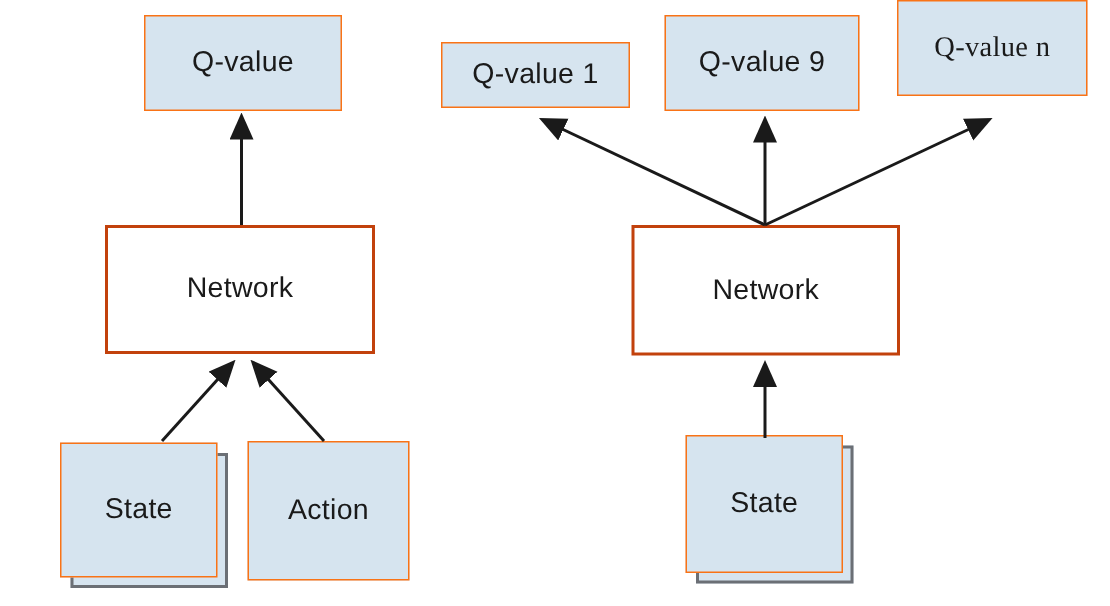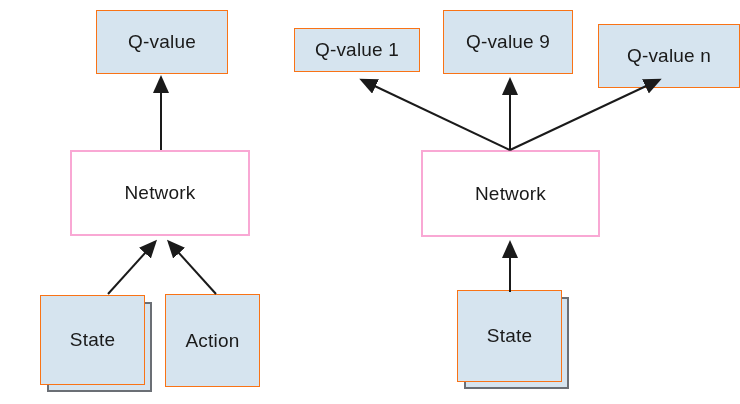--- a/index.html
+++ b/index.html
@@ -25,21 +25,21 @@
     color: #1a1a1a;
     letter-spacing: 0.2px;
     white-space: nowrap;
   }
   .node.blue {
     background: #d6e4ef;
     border: 1px solid #f97316;
   }
   .node.white {
     background: #ffffff;
-    border: 2px solid #f9a8d4;
+    border: 2px solid #c2410c;
   }
   
   .stack-back {
     position: absolute;
     box-sizing: border-box;
     background: #d6e4ef;
     border: 2px solid #6b6f75;
     z-index: 0;
   }
   .stack-front {
@@ -83,26 +83,26 @@
     <line x1="510" y1="292" x2="510" y2="243" stroke="#1a1a1a" stroke-width="2" marker-end="url(#arrowhead)"></line>
   </svg>
 
   <div class="node blue" style="left:96px; top:10px; width:132px; height:64px;">Q-value</div>
 
   <div class="node white" style="left:70px; top:150px; width:180px; height:86px;">Network</div>
 
   <div class="stack-back" style="left:47px; top:302px; width:105px; height:90px;"></div>
   <div class="node blue stack-front" style="left:40px; top:295px; width:105px; height:90px;">State</div>
 
-  <div class="node blue" style="left:165px; top:294px; width:95px; height:93px;">Action</div>
+  <div class="node blue" style="left:165px; top:294px; width:108px; height:93px;">Action</div>
 
   <div class="node blue" style="left:294px; top:28px; width:126px; height:44px;">Q-value 1</div>
 
   <div class="node blue" style="left:443px; top:10px; width:130px; height:64px;">Q-value 9</div>
 
-  <div class="node blue" style="left:598px; top:24px; width:142px; height:64px;">Q-value n</div>
+  <div class="node blue" style="left:598px; top:0; width:127px; height:64px;font-family:Liberation Serif, serif;">Q-value n</div>
 
   <div class="node white" style="left:421px; top:150px; width:179px; height:87px;">Network</div>
 
   <div class="stack-back" style="left:464px; top:297px; width:105px; height:92px;"></div>
   <div class="node blue stack-front" style="left:457px; top:290px; width:105px; height:92px;">State</div>
 
 </div>
 
 </body></html>

